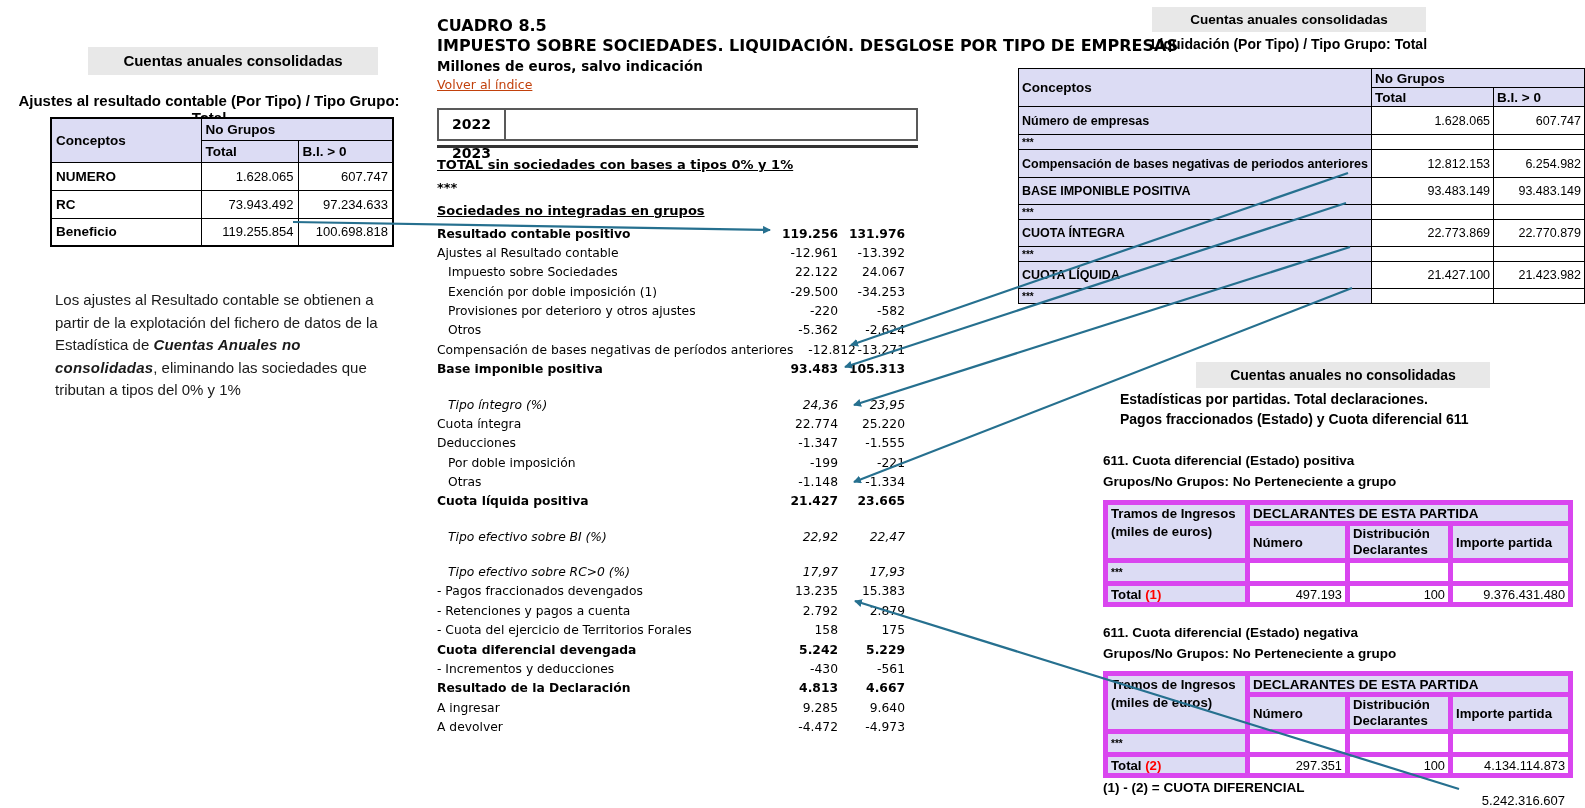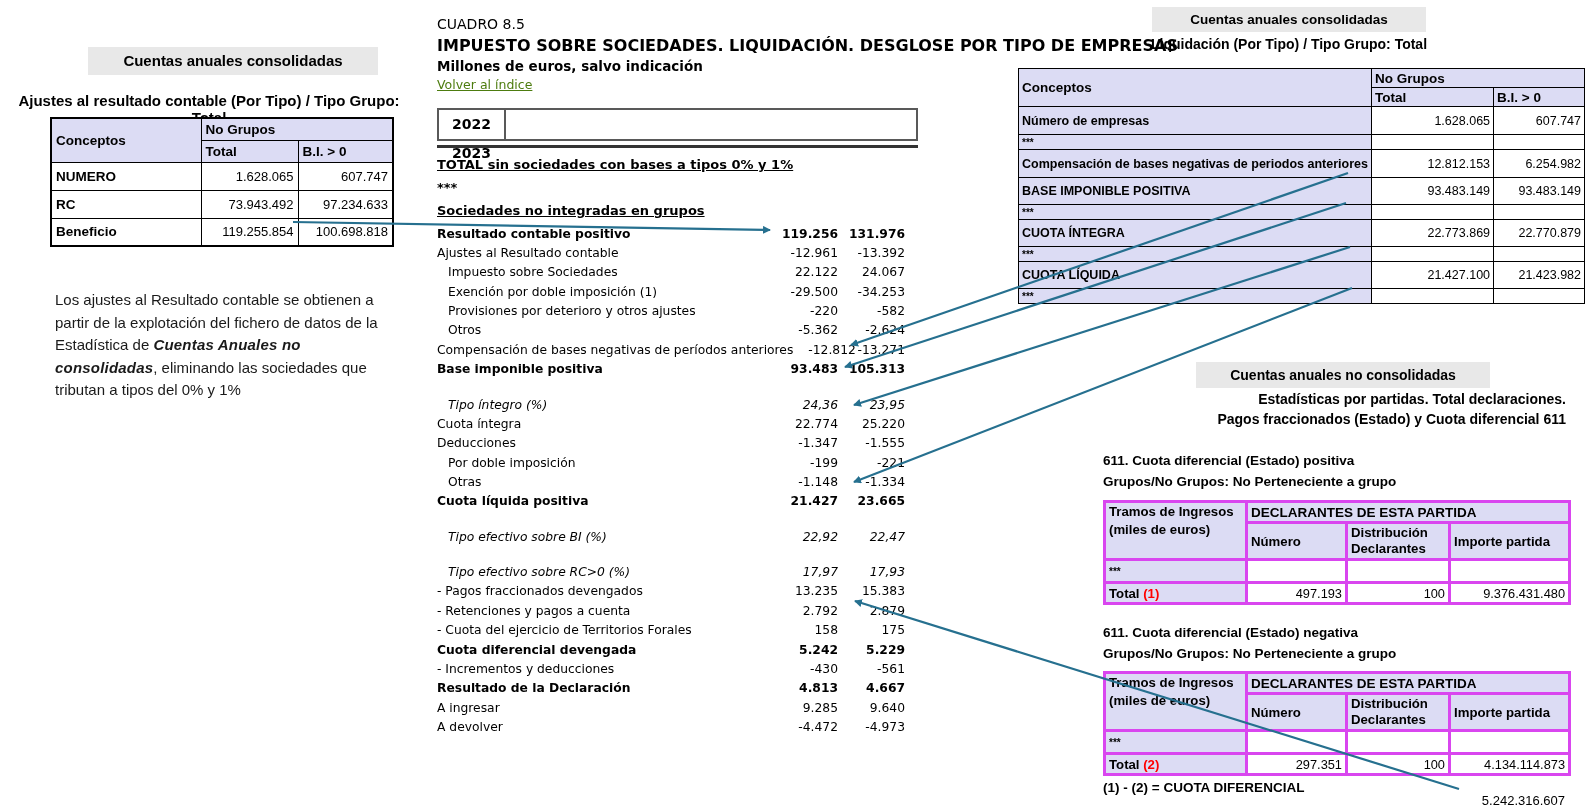--- a/index.html
+++ b/index.html
@@ -16,24 +16,24 @@
   .ltab table{border:2px solid #000;}
   .ltab td{border:1px solid #000;padding:0 4px;overflow:hidden;white-space:nowrap;}
   .lav{background:#DCDCF4;font-weight:bold;}
   .hd{font-size:13.5px;font-weight:bold;}
   .num{text-align:right;font-size:13px;font-weight:normal;padding-right:3px;}
   .lbl{font-size:13.5px;font-weight:bold;}
   .note{left:55px;top:289px;width:350px;font-size:15px;line-height:22.5px;color:#1a1a1a;}
   .note b i{letter-spacing:.2px;}
   
   .cfont{font-family:"DejaVu Sans",sans-serif;}
-  .h-cuadro{left:437px;top:16px;font-weight:normal;font-size:14px;}
+  .h-cuadro{left:437px;top:16px;font-weight:bold;font-size:16px;}
   .h-title{left:437px;top:36px;font-weight:bold;font-size:16px;white-space:nowrap;}
   .h-sub{left:437px;top:58px;font-weight:bold;font-size:13.5px;}
-  .h-link{left:437px;top:77px;font-size:12.5px;color:#4d7c0f;text-decoration:underline;cursor:pointer;}
+  .h-link{left:437px;top:77px;font-size:12.5px;color:#c2410c;text-decoration:underline;cursor:pointer;}
   .ybox{left:437px;top:108px;width:477px;height:29px;border:2px solid #595959;display:flex;flex-direction:column;}
   .yb-empty{flex:1;border-right:2px solid #595959;}
   .yb-y{width:65px;text-align:center;line-height:29px;font-weight:bold;font-size:14px;}
   .yb-y.first{border-right:2px solid #595959;}
   .thickline{left:437px;top:145px;width:481px;height:3px;background:#333;}
   .sec{font-weight:bold;font-size:13px;text-decoration:underline;white-space:nowrap;}
   .stars{font-weight:bold;font-size:13px;}
   .center-rows{left:437px;top:224px;width:468px;}
   .crow{display:flex;height:19.37px;align-items:center;font-size:12.3px;}
   .crow .cl{flex:1 1 0;white-space:nowrap;}
@@ -45,24 +45,24 @@
   
   .band2{left:1152px;top:7px;width:274px;height:25px;line-height:25px;font-size:13.5px;}
   .rtitle{left:1140px;top:36px;width:298px;text-align:center;font-weight:bold;font-size:14px;}
   .rtab{left:1018px;top:68px;}
   .rtab table{border:1.5px solid #000;}
   .rtab td{border:1px solid #000;padding:0 3px;overflow:hidden;white-space:nowrap;}
   .rtab .lbl2{font-size:12.5px;font-weight:bold;background:#DCDCF4;}
   .rtab .num2{text-align:right;font-size:12.5px;padding-right:3px;}
   
   .band3{left:1196px;top:362px;width:294px;height:26px;line-height:26px;font-size:14px;}
-  .est{left:1120px;width:446px;text-align:right;font-weight:bold;font-size:14px;}
+  .est{left:1120px;width:446px;text-align:left;font-weight:bold;font-size:14px;}
   .t611title{font-weight:bold;font-size:13.5px;white-space:nowrap;}
   .t611{border:1.5px solid #000;}
-  .t611 td{border:3px solid #d946ef;padding:0 3px;overflow:hidden;}
+  .t611 td{border:5px solid #d946ef;padding:0 3px;overflow:hidden;}
   .t611 .h{background:#DCDCF4;font-weight:bold;font-size:13.2px;}
   .t611 .v{text-align:right;font-size:12.8px;padding-right:3px;white-space:nowrap;}
   .red{color:#FF0000;}
   .footer-formula{left:1103px;top:780px;font-weight:bold;font-size:13.5px;}
   .footer-value{left:1430px;top:781px;width:135px;text-align:right;font-size:13px;margin-top:12px;}
   .arrows{left:0;top:0;pointer-events:none;z-index:50;}
 </style>
 </head>
 <body>
 

